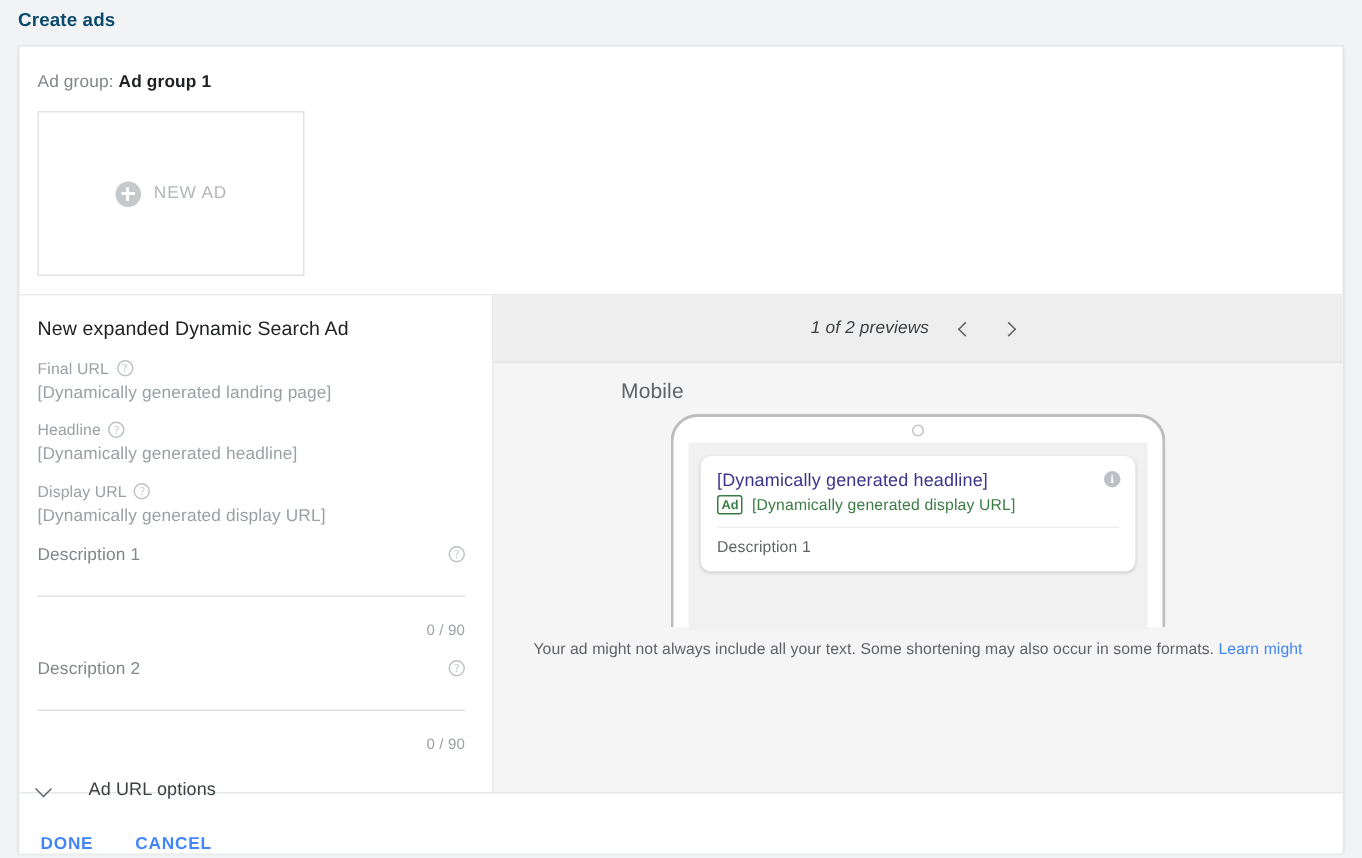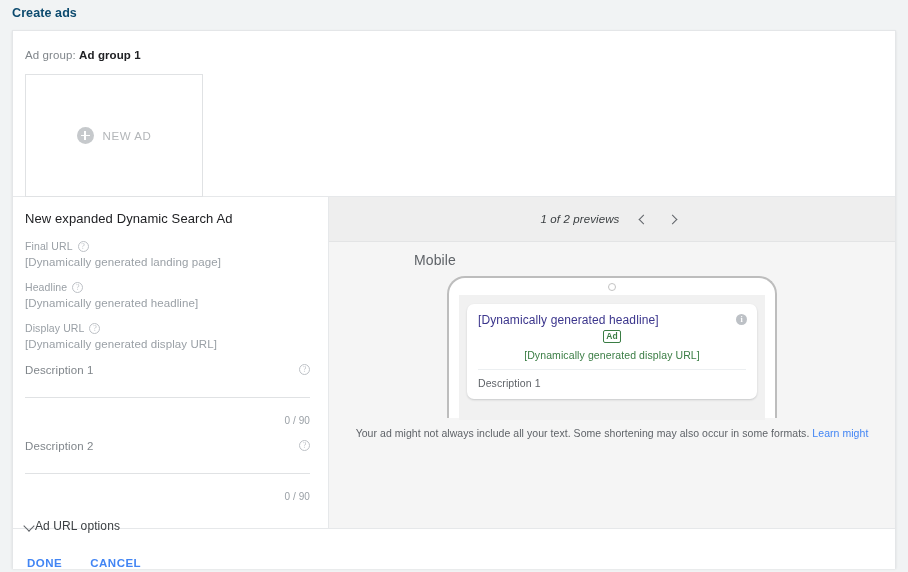--- a/index.html
+++ b/index.html
@@ -51,21 +51,21 @@
     color: #80868b;
     letter-spacing: .1px;
   }
   .adgroup-line b {
     color: #202124;
     font-weight: bold;
   }
   .new-ad-box {
     margin-top: 13px;
     width: 178px;
-    height: 123px;
+    height: 110px;
     border: 1px solid #e0e2e4;
     box-sizing: border-box;
     display: flex;
     align-items: center;
     justify-content: center;
     background: #fff;
     cursor: pointer;
   }
   .new-ad-inner {
     display: flex;
@@ -115,21 +115,21 @@
     color: #202124;
     margin-bottom: 14px;
     letter-spacing: .1px;
   }
 
   .field-static {
     margin-bottom: 13px;
   }
   .field-label-row {
     display: flex;
-    align-items: flex-end;
+    align-items: flex-start;
     gap: 5px;
     font-size: 10.5px;
     color: #9aa0a6;
     letter-spacing: .1px;
   }
   .field-value {
     font-size: 11.5px;
     color: #9aa0a6;
     margin-top: 4px;
     letter-spacing: .1px;
@@ -173,21 +173,21 @@
     font-size: 10px;
     color: #9aa0a6;
     margin-top: 17px;
     letter-spacing: .1px;
   }
 
   .url-options {
     margin-top: 17px;
     display: flex;
     align-items: center;
-    gap: 0;
+    gap: 24px;
     cursor: pointer;
   }
   .chevron-down {
     width: 10px;
     height: 10px;
     position: relative;
     flex: none;
   }
   .chevron-down::before {
     content: "";
@@ -293,21 +293,20 @@
   .ad-headline {
     font-size: 12px;
     color: #3b358c;
     letter-spacing: .1px;
   }
   .ad-url-row {
     display: flex;
     align-items: center;
     gap: 6px;
     margin-top: 3px;
-    flex-direction: column;
   }
   .ad-badge {
     font-size: 8.5px;
     color: #3a7d44;
     border: 1px solid #3a7d44;
     border-radius: 2px;
     padding: 0px 2px 1px 2px;
     line-height: 10px;
     font-weight: bold;
   }

